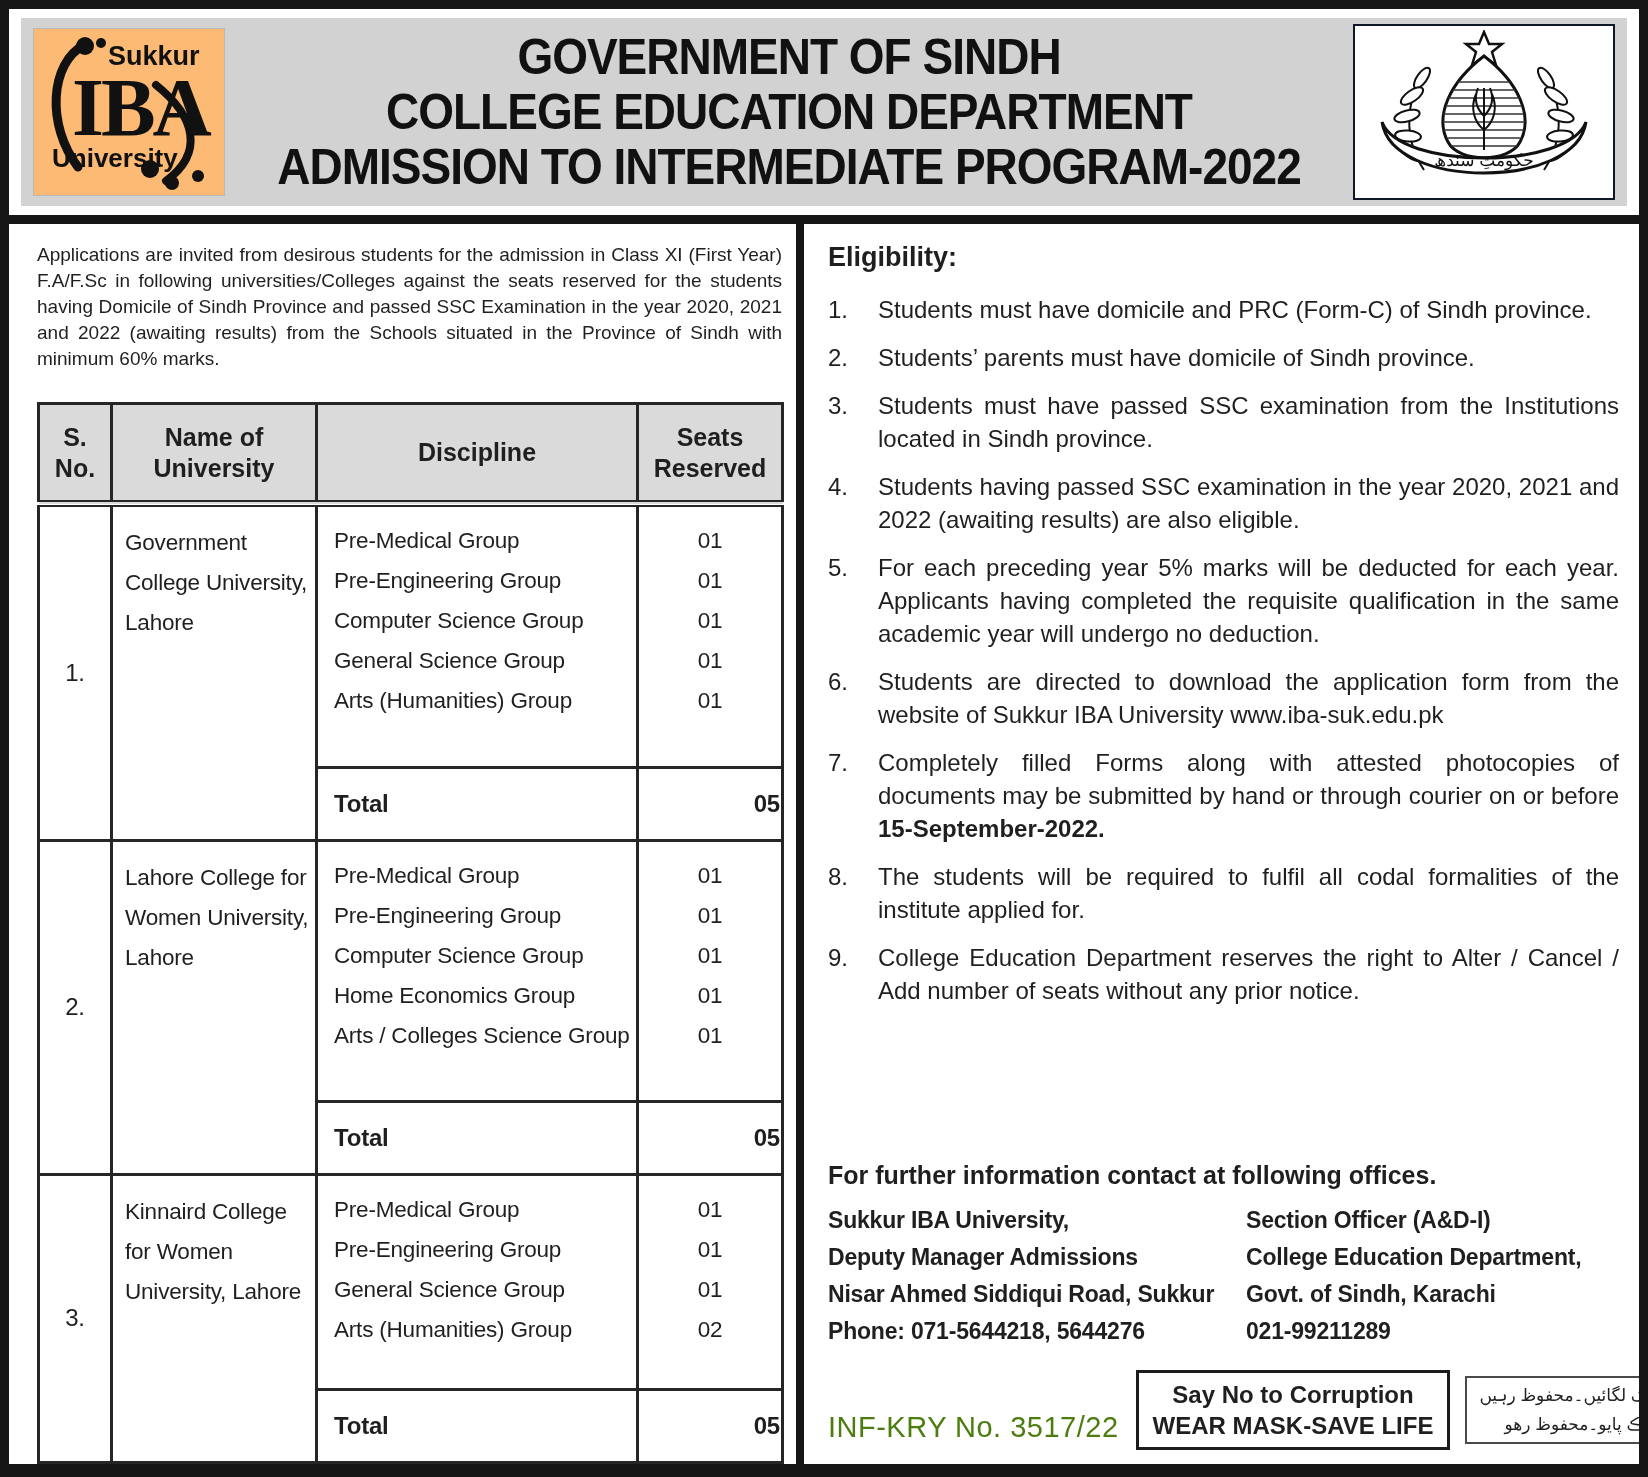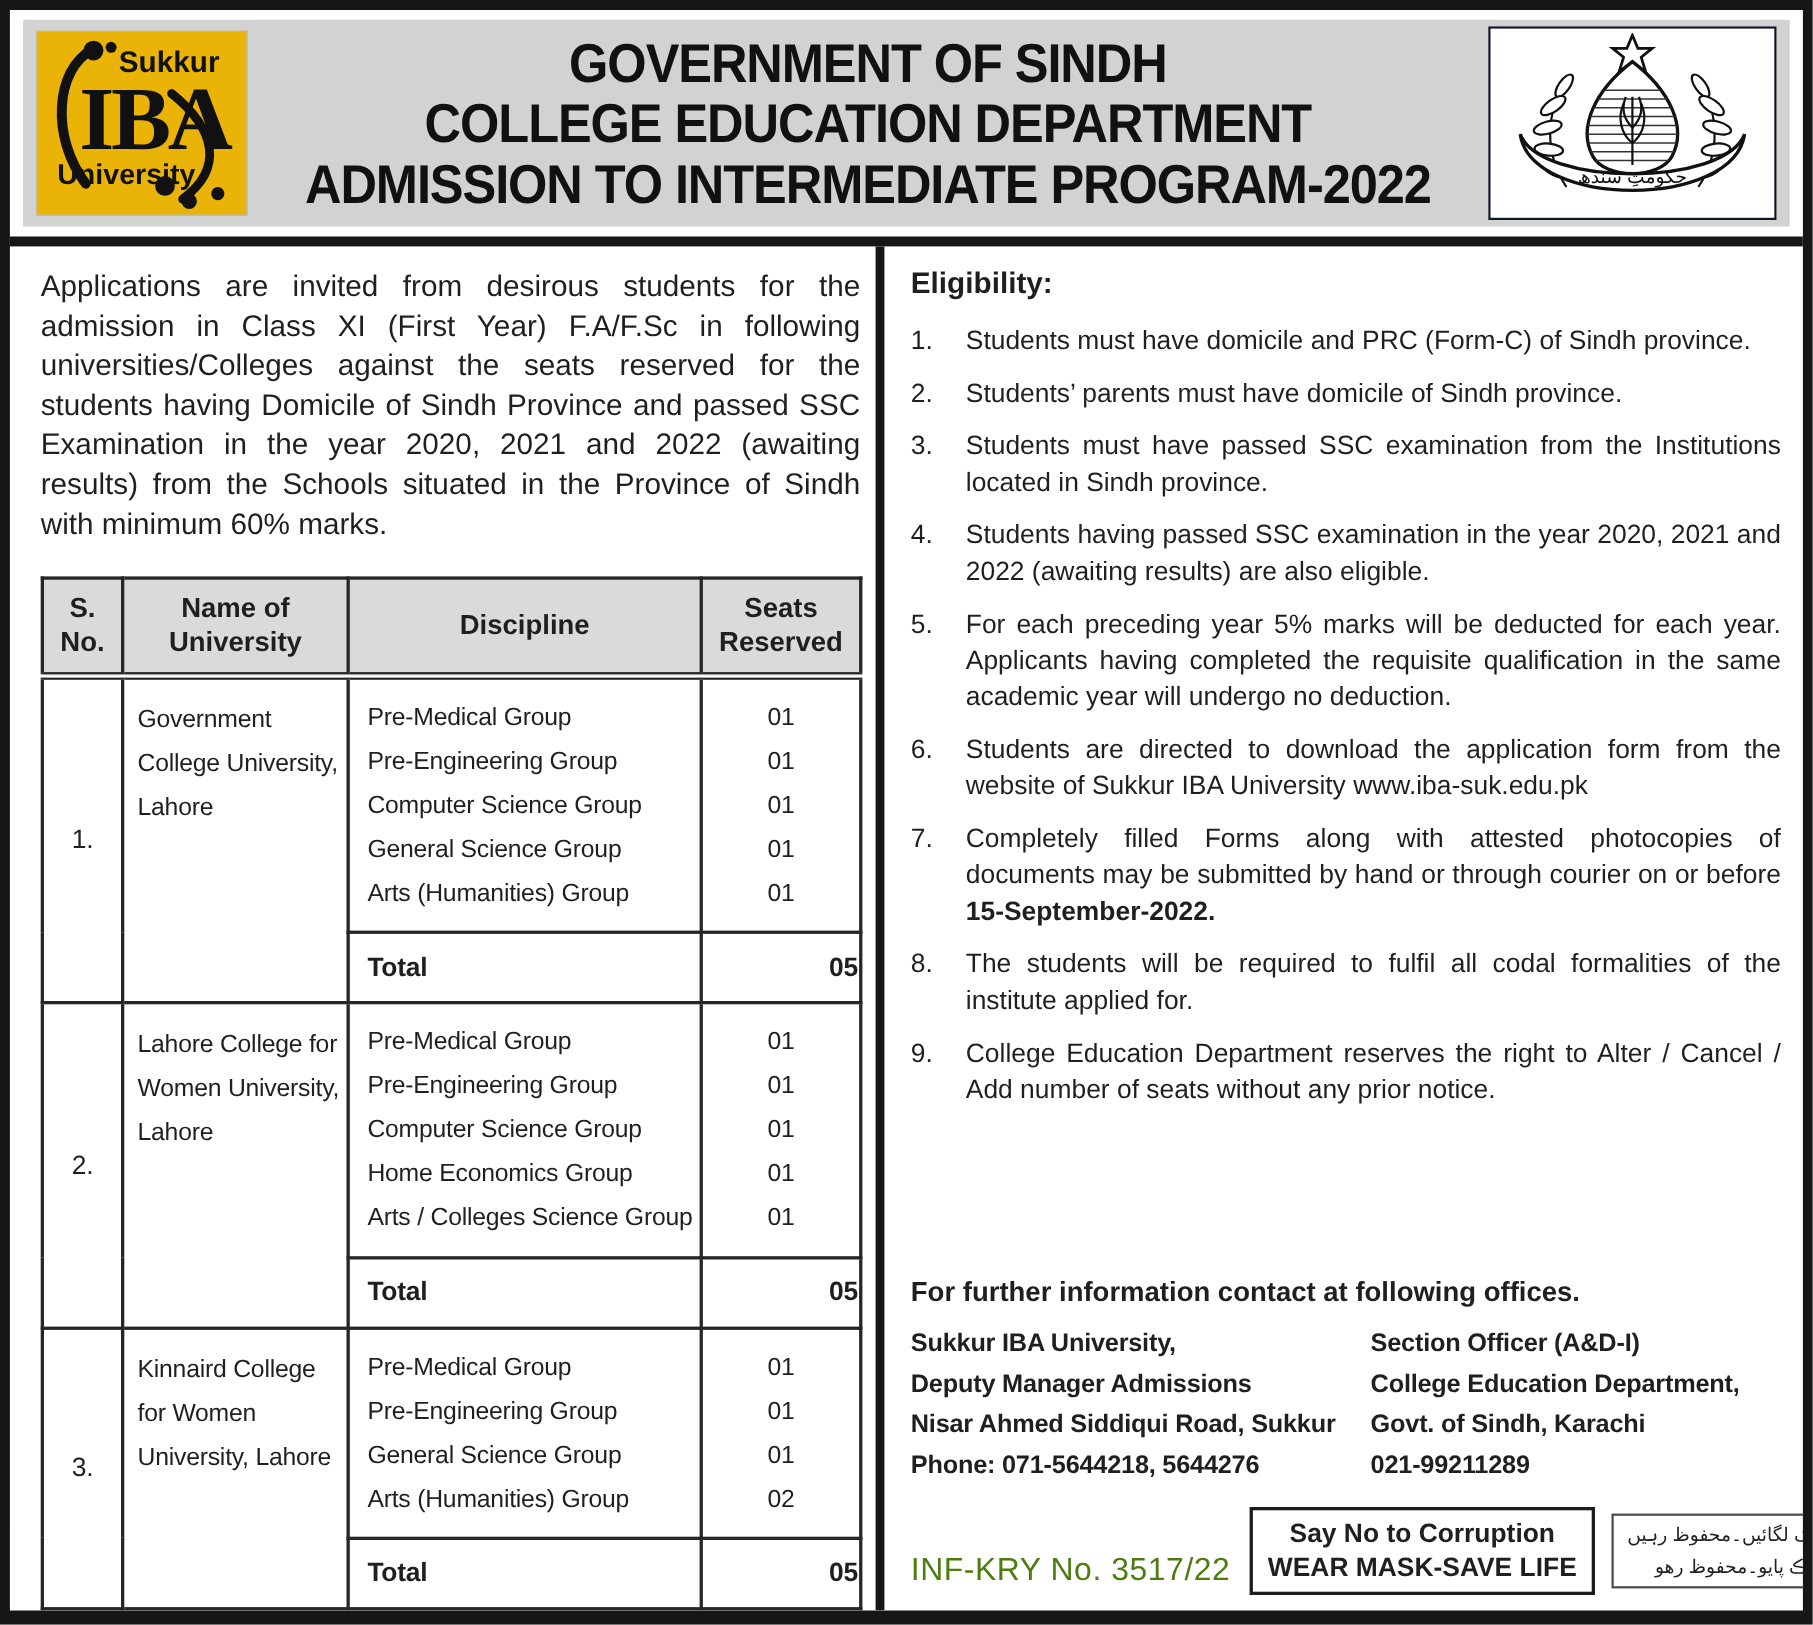--- a/index.html
+++ b/index.html
@@ -18,21 +18,21 @@
   }
 
   
   .masthead {
     height:188px; background:#d2d2d2;
     display:flex; align-items:center;
     padding:0 12px; box-sizing:border-box;
   }
   .logo-box {
     width:190px; height:166px; flex:0 0 auto;
-    background:#eab308; border:1px solid #b9b9b9;
+    background:#fdba74; border:1px solid #b9b9b9;
     display:flex; align-items:center; justify-content:center;
   }
   .masthead-title {
     flex:1; text-align:center;
     font-weight:bold; color:#111;
     font-size:46px; line-height:51px; letter-spacing:-1px;
     transform:scaleY(1.08);
   }
   .crest-box {
     width:258px; height:172px; flex:0 0 auto;
@@ -50,21 +50,21 @@
   }
   .divider { width:8px; flex:0 0 auto; background:#161616; }
   .col-right {
     flex:1; min-width:0; box-sizing:border-box;
     padding:6px 6px 0 24px;
     display:flex; flex-direction:column;
   }
 
   
   .intro {
-    font-size:27px; line-height:36px;
+    font-size:19px; line-height:26px;
     text-align:justify; margin:8px 2px 0 0;
   }
   .seat-table {
     width:100%; border-collapse:collapse;
     margin-top:30px; flex:1;
   }
   .seat-table th {
     background:#dadada;
     border:3px solid #262626; border-bottom:7px double #262626;
     font-weight:bold; font-size:25px; line-height:31px;

